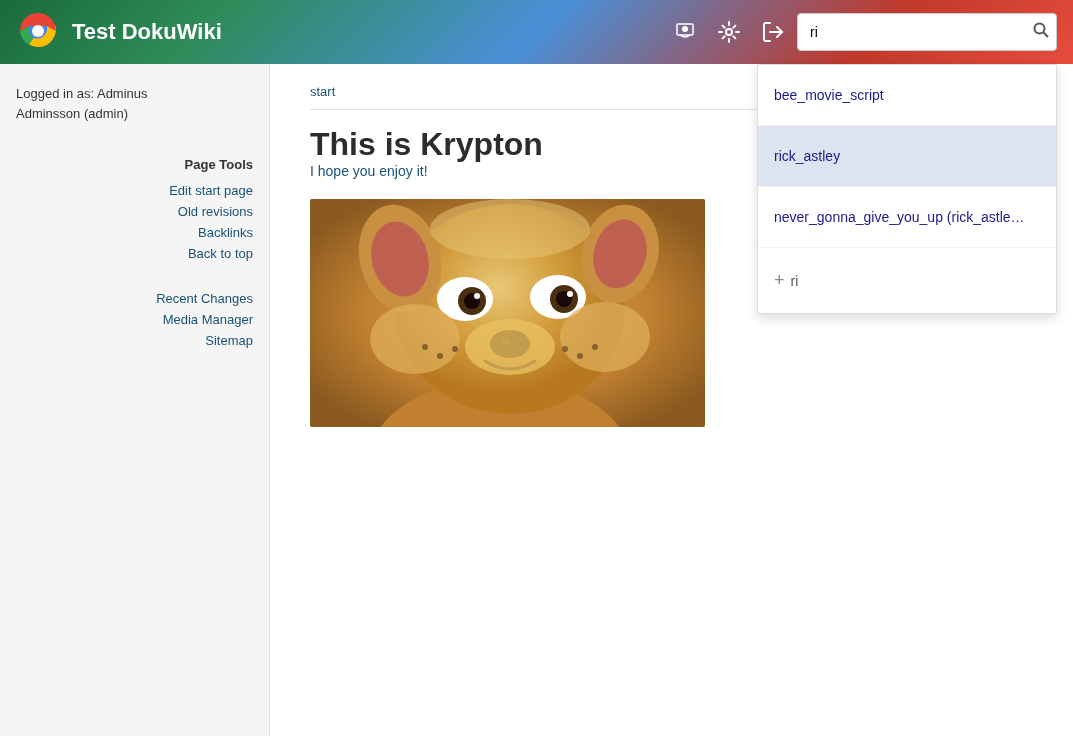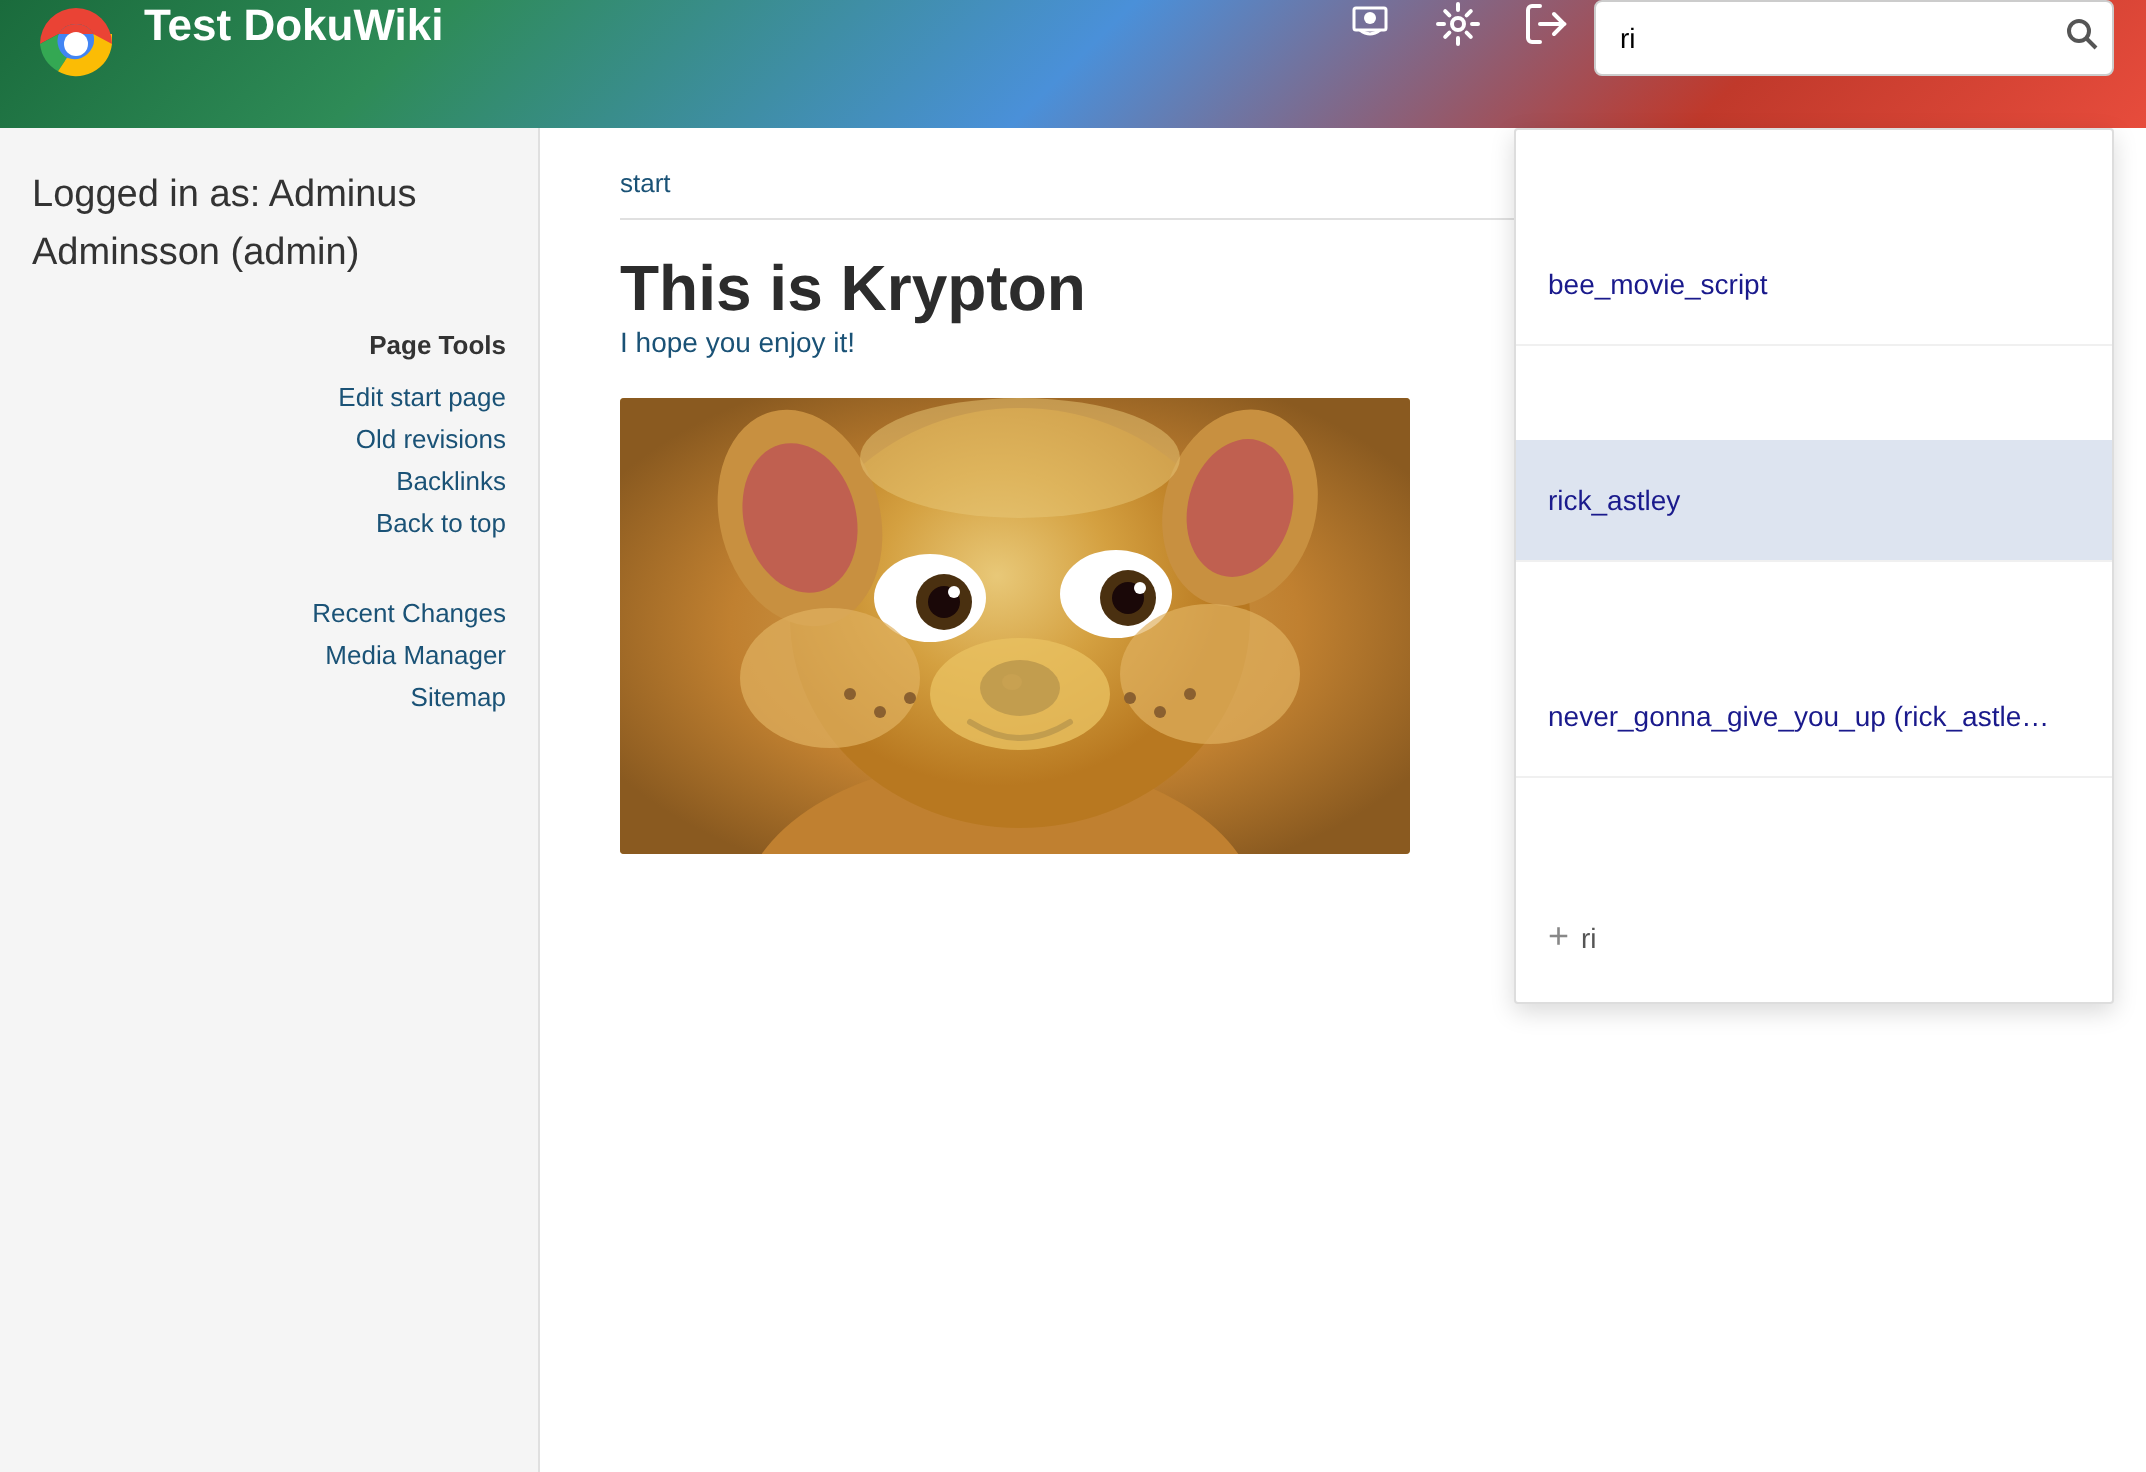--- a/index.html
+++ b/index.html
@@ -3,21 +3,21 @@
   <meta charset="utf-8">
   <style>
     * { box-sizing: border-box; margin: 0; padding: 0; }
     body { font-family: Arial, sans-serif; font-size: 14px; background: #f5f5f5; }
 
     
     .header {
       background: linear-gradient(135deg, #1a6b3c 0%, #2e8b57 20%, #4a90d9 50%, #c0392b 80%, #e74c3c 100%);
       height: 64px;
       display: flex;
-      align-items: flex-start;
+      align-items: center;
       padding: 0 16px;
       gap: 12px;
       position: relative;
     }
     .header-logo {
       width: 44px;
       height: 44px;
       flex-shrink: 0;
     }
     .header-title {
@@ -79,21 +79,20 @@
       z-index: 1000;
     }
     .search-dropdown-item {
       padding: 22px 16px;
       cursor: pointer;
       color: #1a1a8c;
       font-size: 14px;
       display: flex;
       align-items: center;
       border-bottom: 1px solid #f0f0f0;
-      margin-top: 47px;
     }
     .search-dropdown-item.highlighted {
       background: #dde4f0;
     }
     .search-dropdown-item:last-child {
       border-bottom: none;
     }
     .search-dropdown-add {
       color: #555;
       display: flex;
@@ -114,22 +113,22 @@
     
     .sidebar {
       width: 270px;
       flex-shrink: 0;
       background: #f5f5f5;
       padding: 20px 16px;
       border-right: 1px solid #e0e0e0;
     }
     .sidebar-user {
       color: #333;
-      font-size: 19px;
-      margin-bottom: 24px;
+      font-size: 13px;
+      margin-bottom: 34px;
       line-height: 1.5;
     }
     .sidebar-section-title {
       font-size: 13px;
       font-weight: bold;
       color: #333;
       margin-bottom: 8px;
     }
     .sidebar-link {
       display: block;

